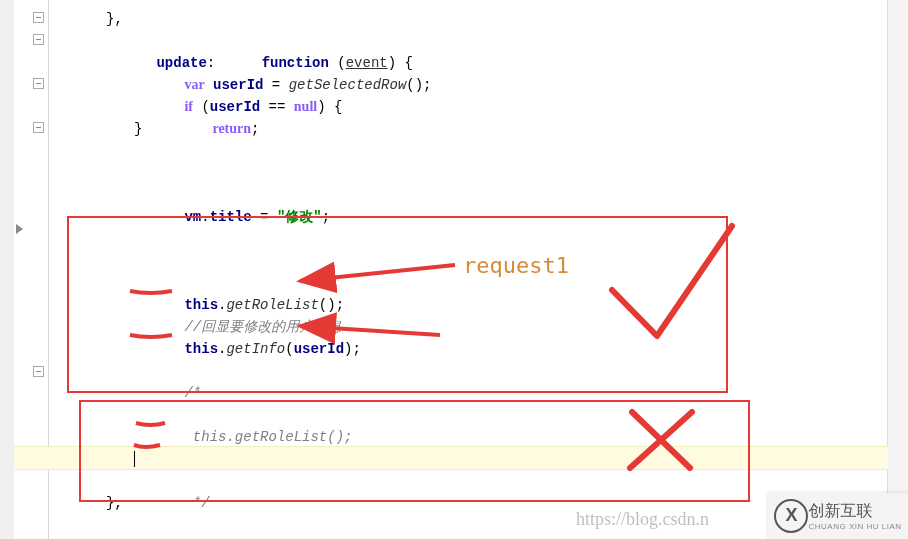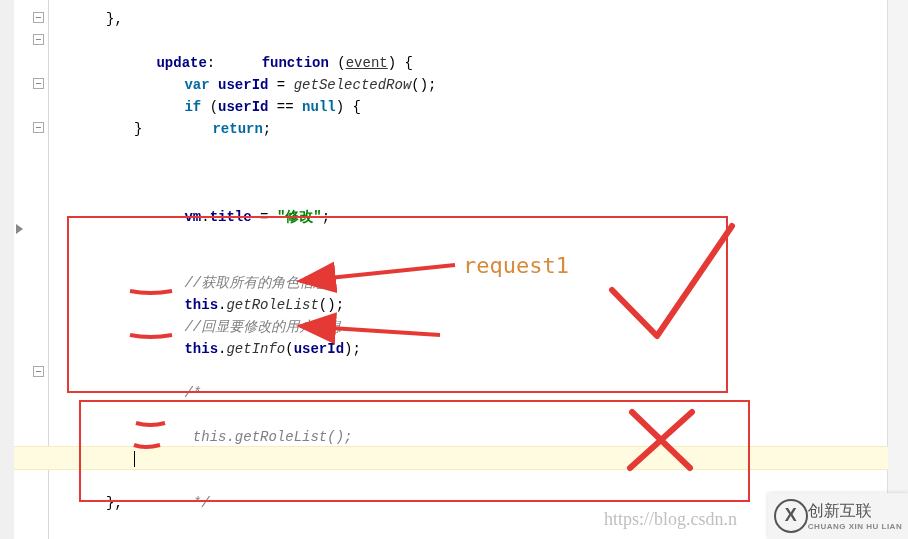--- a/index.html
+++ b/index.html
@@ -54,21 +54,21 @@
   .indent2 { padding-left: 86px; }
   .indent3 { padding-left: 114px; }
   .highlight-line {
     position: absolute;
     left: 14px; right: 20px;
     height: 22px;
     background: #fffbe0;
     border-top: 1px solid #f3eec0;
     border-bottom: 1px solid #f3eec0;
   }
-  .kw { color: #0369a1; font-weight: bold; }
+  .kw { color: #8b5cf6; font-weight: bold; font-family: Liberation Serif, serif; }
   .ident { color: #000080; font-weight: bold; }
   .fn-decl { color: #000080; font-weight: bold; margin-left: 38px; }
   .param { color: #333; text-decoration: underline; text-align: center; }
   .call { font-style: italic; color: #333; }
   .keyword-this { color: #000080; font-weight: bold; }
   .str { color: #008000; font-weight: bold; }
   .comment { color: #808080; font-style: italic; }
   .comment-this { color: #808080; font-style: italic; }
   .op { color: #000; }
   .annot-box {
@@ -112,21 +112,21 @@
     content: "X";
     position: absolute;
     left: 50%; top: 50%;
     transform: translate(-50%, -52%);
     font-family: sans-serif;
     font-size: 18px;
     font-weight: bold;
     color: #555;
   }
   .logo-text { font-family: "SimHei", sans-serif; font-size: 16px; color: #555; }
-  .logo-sub  { font-family: sans-serif; font-size: 8px; color: #888; letter-spacing: 0.5px; font-weight: bold; }
+  .logo-sub  { font-family: sans-serif; font-size: 8px; color: #888; letter-spacing: 0.5px; }
   .caret {
     position: absolute;
     width: 1px; height: 16px;
     background: #000;
   }
   .play-gutter {
     position: absolute;
     left: 2px;
     width: 0; height: 0;
     border-style: solid;
@@ -196,23 +196,20 @@
     </div>
 
     <div class="line indent2" style="top:118px;"><span>}</span></div>
 
 
     <div class="line indent2" style="top:184px;">
       <span class="ident">vm</span><span class="op">.</span><span class="ident">title</span><span class="op"> = </span><span class="str">"修改"</span><span class="op">;</span>
     </div>
 
     
-    <div class="line indent2" style="top:250px;">
-      <span class="comment">//获取所有的角色信息</span>
-    </div>
     <div class="line indent2" style="top:272px;">
       <span class="keyword-this">this</span><span class="op">.</span><span class="call">getRoleList</span><span class="op">();</span>
     </div>
     <div class="line indent2" style="top:294px;">
       <span class="comment">//回显要修改的用户信息</span>
     </div>
     <div class="line indent2" style="top:316px;">
       <span class="keyword-this">this</span><span class="op">.</span><span class="call">getInfo</span><span class="op">(</span><span class="ident">userId</span><span class="op">);</span>
     </div>
 
@@ -250,21 +247,21 @@
     <path d="M130,335 Q150,339 172,335" stroke="#e53935" stroke-width="4" fill="none"></path>
 
     <path d="M136,423 Q150,427 165,423" stroke="#e53935" stroke-width="4" fill="none"></path>
     <path d="M134,445 Q145,449 160,445" stroke="#e53935" stroke-width="4" fill="none"></path>
 
     <path d="M612,290 L657,336 L732,226" stroke="#e53935" stroke-width="6" fill="none" stroke-linecap="round" stroke-linejoin="round"></path>
 
     <path d="M632,412 L690,468 M692,412 L630,468" stroke="#e53935" stroke-width="6" fill="none" stroke-linecap="round"></path>
   </svg>
 
-  <div class="watermark-text" style="left:604px; top:509px;">https://blog.csdn.n</div>
+  <div class="watermark-text" style="left:576px; top:509px;">https://blog.csdn.n</div>
 
   <div class="logo">
     <div class="logo-mark"></div>
     <div>
       <div class="logo-text">创新互联</div>
       <div class="logo-sub">CHUANG XIN HU LIAN</div>
     </div>
   </div>
 
 </div>

